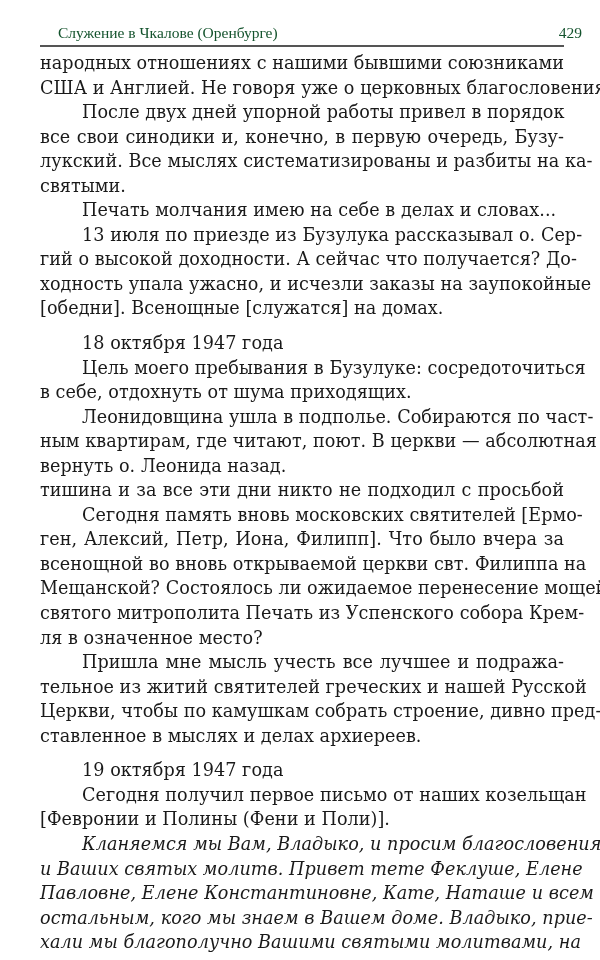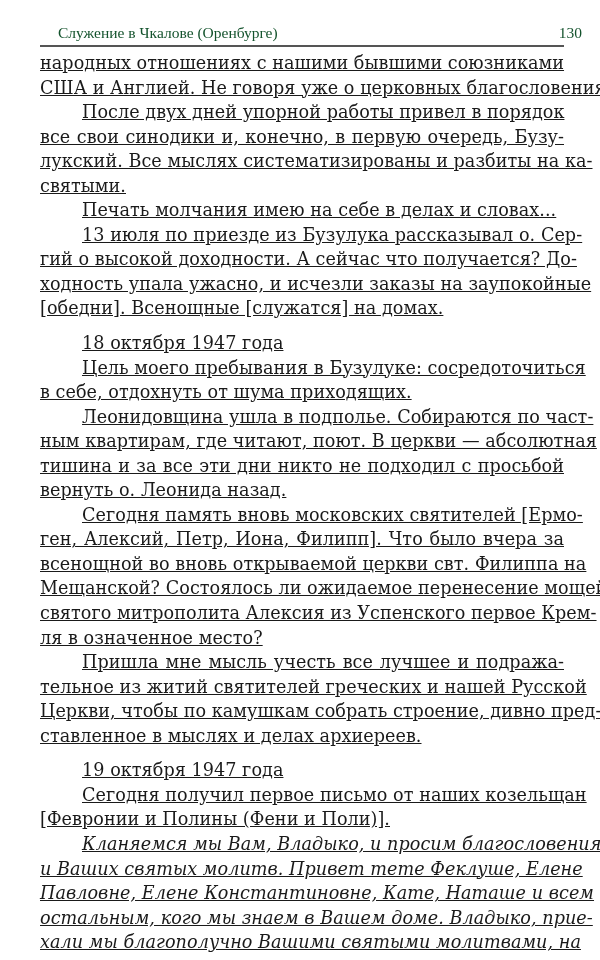--- a/index.html
+++ b/index.html
@@ -50,21 +50,20 @@
       width: 524px;
     }
     .line {
       height: 24.55px;
       line-height: 24.55px;
       font-size: 17.6px;
       white-space: nowrap;
       text-align: justify;
       text-align-last: justify;
       letter-spacing: 0.05px;
-      text-decoration: underline;
     }
     .line.last {
       text-align-last: left;
     }
     .line.indent {
       padding-left: 42px;
     }
     .line.italic {
       font-style: italic;
     }
@@ -74,48 +73,48 @@
     .gap {
       height: 10px;
     }
   </style>
 </head>
 <body>
 
 <div class="page">
   <div class="running-head">
     <span class="title">Служение в Чкалове (Оренбурге)</span>
-    <span class="folio">130</span>
+    <span class="folio">429</span>
   </div>
   <div class="head-rule"></div>
   <div class="body-text" id="body-text">
       <div class="line">народных отношениях с нашими бывшими союзниками</div>
       <div class="line">США и Англией. Не говоря уже о церковных благословения</div>
       <div class="line indent">После двух дней упорной работы привел в порядок</div>
       <div class="line">все свои синодики и, конечно, в первую очередь, Бузу-</div>
       <div class="line">лукский. Все мыслях систематизированы и разбиты на ка-</div>
       <div class="line last">святыми.</div>
       <div class="line indent last">Печать молчания имею на себе в делах и словах...</div>
       <div class="line indent">13 июля по приезде из Бузулука рассказывал о. Сер-</div>
       <div class="line">гий о высокой доходности. А сейчас что получается? До-</div>
       <div class="line">ходность упала ужасно, и исчезли заказы на заупокойные</div>
       <div class="line last">[обедни]. Всенощные [служатся] на домах.</div>
       <div class="gap"></div>
       <div class="line indent last date">18 октября 1947 года</div>
       <div class="line indent">Цель моего пребывания в Бузулуке: сосредоточиться</div>
       <div class="line last">в себе, отдохнуть от шума приходящих.</div>
       <div class="line indent">Леонидовщина ушла в подполье. Собираются по част-</div>
       <div class="line">ным квартирам, где читают, поют. В церкви — абсолютная</div>
+      <div class="line last">вернуть о. Леонида назад.</div>
       <div class="line">тишина и за все эти дни никто не подходил с просьбой</div>
-      <div class="line last">вернуть о. Леонида назад.</div>
       <div class="line indent">Сегодня память вновь московских святителей [Ермо-</div>
       <div class="line">ген, Алексий, Петр, Иона, Филипп]. Что было вчера за</div>
       <div class="line">всенощной во вновь открываемой церкви свт. Филиппа на</div>
       <div class="line">Мещанской? Состоялось ли ожидаемое перенесение мощей</div>
-      <div class="line">святого митрополита Алексия из Успенского первое Крем-</div>
+      <div class="line">святого митрополита Печать из Успенского собора Крем-</div>
       <div class="line last">ля в означенное место?</div>
       <div class="line indent">Пришла мне мысль учесть все лучшее и подража-</div>
       <div class="line">тельное из житий святителей греческих и нашей Русской</div>
       <div class="line">Церкви, чтобы по камушкам собрать строение, дивно пред-</div>
       <div class="line last">ставленное в мыслях и делах архиереев.</div>
       <div class="gap"></div>
       <div class="line indent last date">19 октября 1947 года</div>
       <div class="line indent">Сегодня получил первое письмо от наших козельщан</div>
       <div class="line last">[Февронии и Полины (Фени и Поли)].</div>
       <div class="line indent italic">Кланяемся мы Вам, Владыко, и просим благословения</div>

